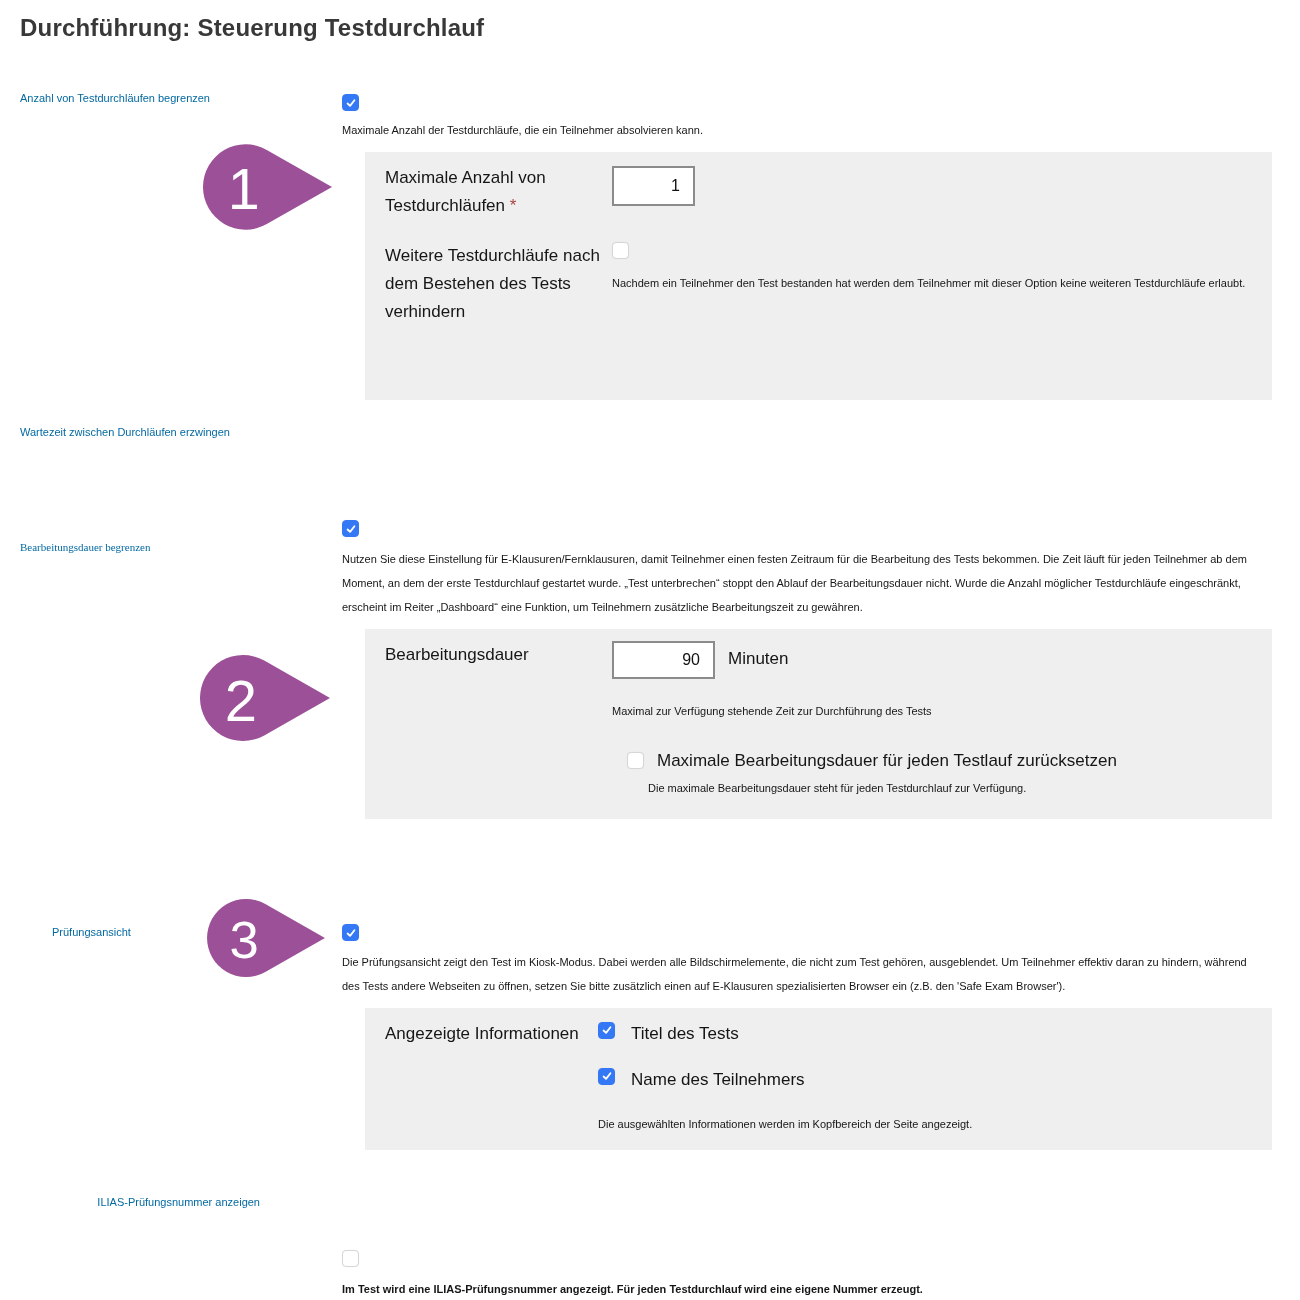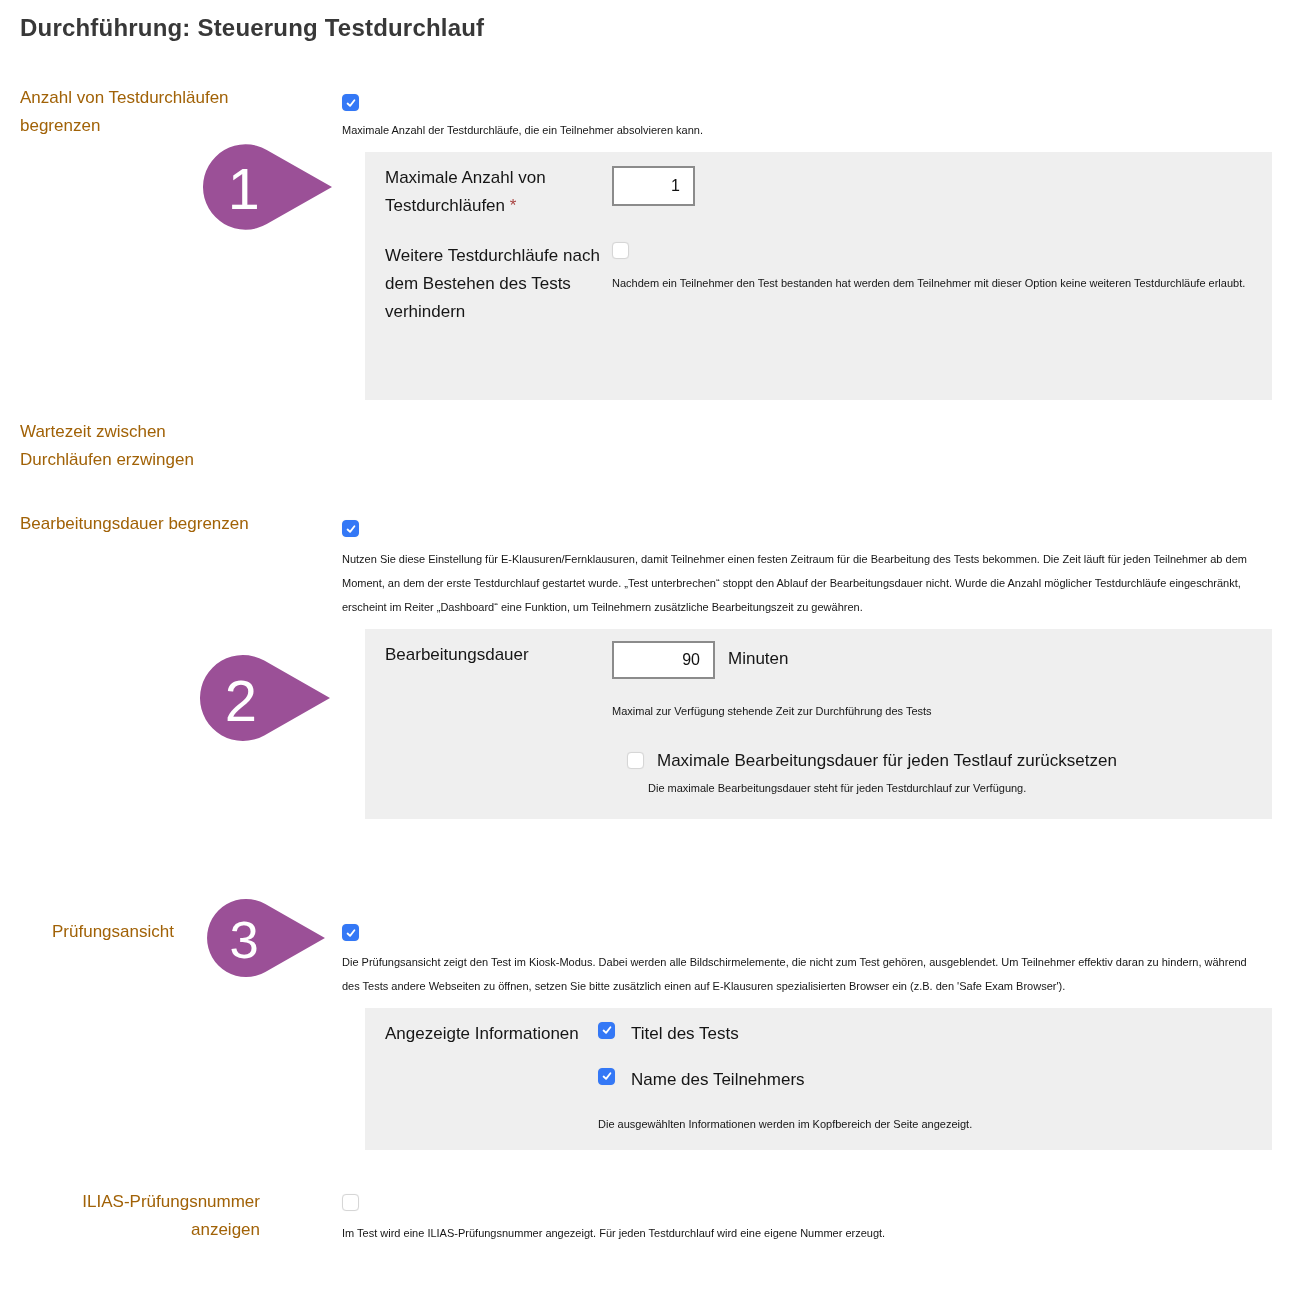--- a/index.html
+++ b/index.html
@@ -5,21 +5,21 @@
   html,body { margin:0; padding:0; background:#ffffff; }
   body { font-family:"Liberation Sans", sans-serif; color:#141414; }
   #page { position:relative; width:1300px; height:1300px; background:#fff; overflow:hidden; }
 
   .abs { position:absolute; }
 
   h1.page-title {
     margin:0; font-size:24px; font-weight:700; color:#383838; letter-spacing:0.2px;
   }
 
-  .row-label { font-size:17px; line-height:28px; color:#a16207; }
+  .row-label { font-size:11px; line-height:28px; color:#0369a1; }
 
   .desc { font-size:11px; line-height:24px; color:#161616; }
 
   
   .cb {
     display:inline-flex; align-items:center; justify-content:center;
     width:17px; height:17px; border-radius:4px; box-sizing:border-box;
     background:#ffffff; border:1px solid #d6d6d6; box-shadow:0 0 1px rgba(0,0,0,0.08);
     flex-shrink:0; cursor:pointer;
   }
@@ -97,21 +97,21 @@
           </span>
           <div class="desc" style="margin-top:8px;">Nachdem ein Teilnehmer den Test bestanden hat werden dem Teilnehmer mit dieser Option keine weiteren Testdurchläufe erlaubt.</div>
         </div>
       </div>
     </div>
   </div>
 
   <div class="abs row-label" style="left:20px; top:418px; width:240px;">Wartezeit zwischen Durchläufen erzwingen</div>
 
 
-  <div class="abs row-label" style="left:20px; top:510px; width:240px;">Bearbeitungsdauer begrenzen</div>
+  <div class="abs row-label" style="left:20px; top:533px; width:240px;font-family:Liberation Serif, serif;">Bearbeitungsdauer begrenzen</div>
 
   <div class="abs" style="left:342px; top:520px; width:930px;">
     <span class="cb checked">
       <svg width="12" height="12" viewBox="0 0 14 14">
         <path d="M3 7.6 L5.9 10.4 L11 3.8" stroke="#fff" stroke-width="2.1" fill="none" stroke-linecap="round" stroke-linejoin="round"></path>
       </svg>
     </span>
     <div class="desc" style="margin-top:8px; width:925px;">Nutzen Sie diese Einstellung für E-Klausuren/Fernklausuren, damit Teilnehmer einen festen Zeitraum für die Bearbeitung des Tests bekommen. Die Zeit läuft für jeden Teilnehmer ab dem Moment, an dem der erste Testdurchlauf gestartet wurde. „Test unterbrechen“ stoppt den Ablauf der Bearbeitungsdauer nicht. Wurde die Anzahl möglicher Testdurchläufe eingeschränkt, erscheint im Reiter „Dashboard“ eine Funktion, um Teilnehmern zusätzliche Bearbeitungszeit zu gewähren.</div>
 
     
@@ -168,21 +168,21 @@
             <span class="opt-label">Name des Teilnehmers</span>
           </div>
           <div class="desc" style="margin-top:20px;">Die ausgewählten Informationen werden im Kopfbereich der Seite angezeigt.</div>
         </div>
       </div>
     </div>
   </div>
 
   <div class="abs row-label" style="left:20px; top:1188px; width:240px;text-align:right;">ILIAS-Prüfungsnummer anzeigen</div>
 
-  <div class="abs" style="left:342px; top:1194px; width:930px;">
+  <div class="abs" style="left:342px; top:1250px; width:930px;font-weight:bold;">
     <span class="cb">
       
     </span>
     <div class="desc" style="margin-top:6px; width:925px;">Im Test wird eine ILIAS-Prüfungsnummer angezeigt. Für jeden Testdurchlauf wird eine eigene Nummer erzeugt.</div>
   </div>
 
   <div class="marker" style="left:203px; top:144px; width:129px; height:86px;">
     <svg viewBox="0 0 130 86">
       <path d="M130,43 L64.25,5.62 A43,43 0 1 0 64.25,80.38 Z" fill="#9b5097"></path>
       <text x="41" y="45" text-anchor="middle" dominant-baseline="central">1</text>

